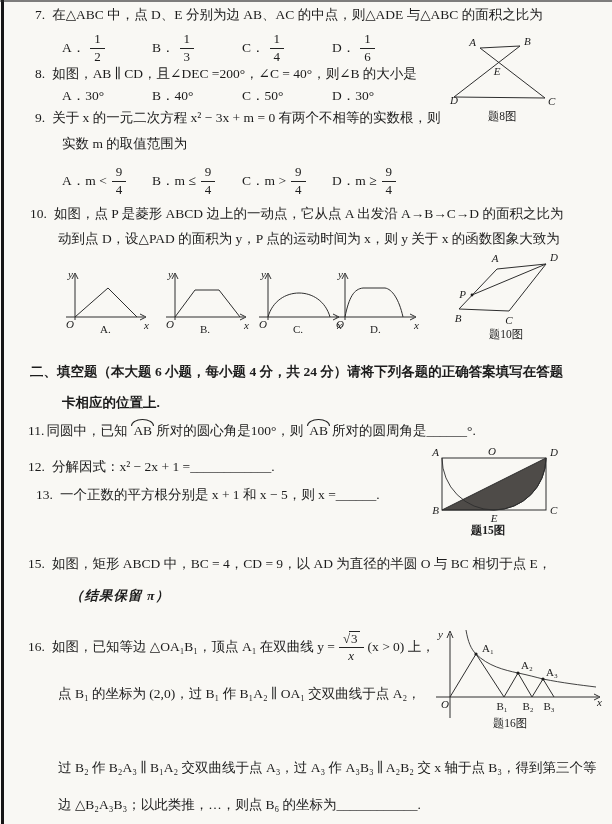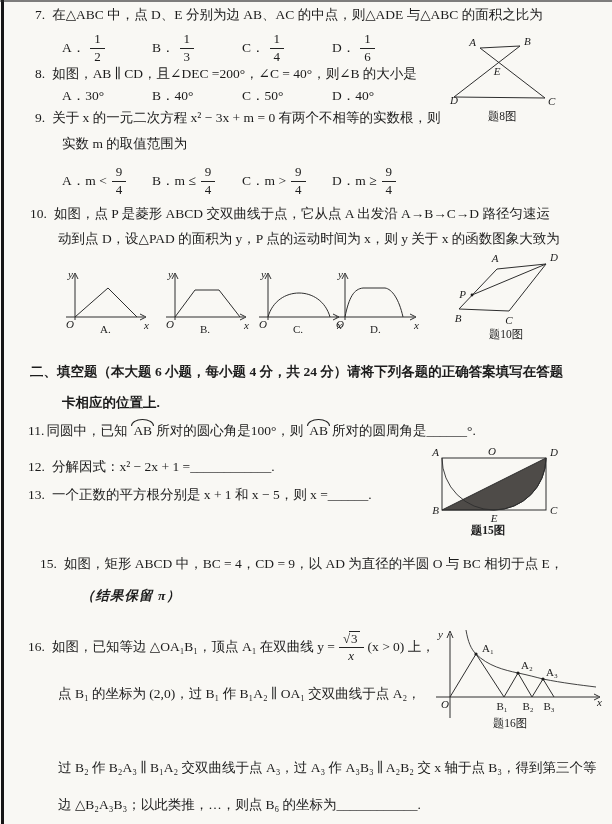--- a/index.html
+++ b/index.html
@@ -19,21 +19,21 @@
   .opt:last-child{width:auto;}
   .opt .pre{margin-right:5px;}
   .frac{display:inline-flex;flex-direction:column;align-items:center;line-height:1.1;font-size:13px;}
   .fnum{border-bottom:1px solid #222;padding:0 4px 1px 4px;display:inline-flex;align-items:flex-end;}
   .fden{padding-top:1px;}
   .radtop{border-top:1px solid #222;padding:0 2px;margin-left:-1px;}
   .arc{position:relative;padding:0 2px;margin:0 2px;}
   .arc::before{content:"";position:absolute;left:0;right:0;top:-4px;height:6px;
     border:1px solid #222;border-bottom:none;border-radius:100% 100% 0 0/200% 200% 0 0;}
   .bold{font-weight:bold;}
-  .boldit{font-weight:bold;font-style:italic;margin-left:23px;letter-spacing:1px;}
+  .boldit{font-weight:bold;font-style:italic;margin-left:12px;letter-spacing:1px;}
   .gap3 > *{margin-right:2px;}
   svg{display:block;overflow:visible;}
   svg text{font-family:"Liberation Serif","DejaVu Serif",serif;fill:#1c1c1c;font-size:11px;}
   svg text.it{font-style:italic;}
   svg text.cap{font-size:11.5px;}
   .stk{stroke:#2e2e2e;stroke-width:1;fill:none;}
   .stk-thin{stroke:#2e2e2e;stroke-width:.9;fill:none;}
 </style>
 </head>
 <body>
@@ -78,21 +78,21 @@
   </div>
 
   <div class="abs row" style="left:35px;top:66px">
     <span class="qno">8.</span>
     <span>如图，AB ∥ CD，且∠DEC =200°，∠C = 40°，则∠B 的大小是</span>
   </div>
   <div class="abs optrow" style="left:62px;top:88px">
     <span class="opt">A．30°</span>
     <span class="opt">B．40°</span>
     <span class="opt">C．50°</span>
-    <span class="opt">D．40°</span>
+    <span class="opt">D．30°</span>
   </div>
 
   <svg class="abs" style="left:450px;top:32px" width="120" height="92" viewBox="0 0 120 92">
     <line class="stk" x1="30" y1="16" x2="70" y2="14"></line>
     <line class="stk" x1="4" y1="65" x2="95" y2="66"></line>
     <line class="stk" x1="30" y1="16" x2="95" y2="66"></line>
     <line class="stk" x1="70" y1="14" x2="4" y2="65"></line>
     <text class="it" x="26" y="14" text-anchor="end">A</text>
     <text class="it" x="74" y="13">B</text>
     <text class="it" x="47" y="43" text-anchor="middle">E</text>
@@ -134,21 +134,21 @@
       <span class="pre">D．m ≥</span>
       <span class="frac">
           <span class="fnum">9</span>
           <span class="fden">4</span>
         </span>
     </span>
   </div>
 
   <div class="abs row" style="left:30px;top:206px">
     <span class="qno">10.</span>
-    <span>如图，点 P 是菱形 ABCD 交双曲线于点，它从点 A 出发沿 A→B→C→D 路径匀速运</span>
+    <span>如图，点 P 是菱形 ABCD 边上的一动点，它从点 A 出发沿 A→B→C→D 的面积之比为</span>
   </div>
   <div class="abs" style="left:58px;top:231px">
     <span>动到点 D，设△PAD 的面积为 y，P 点的运动时间为 x，则 y 关于 x 的函数图象大致为</span>
   </div>
 
   <svg class="abs" style="left:58px;top:267px" width="96" height="68" viewBox="0 0 96 68">
     <line class="stk" x1="17" y1="53" x2="17" y2="8"></line>
     <path class="stk" d="M14,12 L17,6 L20,12"></path>
     <line class="stk" x1="8" y1="50" x2="86" y2="50"></line>
     <path class="stk" d="M82,47 L88,50 L82,53"></path>
@@ -218,40 +218,40 @@
     <span>所对的圆心角是100°，则</span>
     <span class="arc">AB</span>
     <span>所对的圆周角是______°.</span>
   </div>
 
   <div class="abs row" style="left:28px;top:459px">
     <span class="qno">12.</span>
     <span>分解因式：x² − 2x + 1 =____________.</span>
   </div>
 
-  <div class="abs row" style="left:28px;top:487px">
+  <div class="abs row" style="left:36px;top:487px">
     <span class="qno">13.</span>
     <span>一个正数的平方根分别是 x + 1 和 x − 5，则 x =______.</span>
   </div>
 
 
   <svg class="abs" style="left:426px;top:444px" width="140" height="94" viewBox="0 0 140 94">
     <path d="M16,66 L120,14 A52,52 0 0 1 68,66 Z" fill="#4e4b48" stroke="#2e2e2e" stroke-width="1"></path>
     <rect x="16" y="14" width="104" height="52" class="stk"></rect>
     <path class="stk-thin" d="M16,14 A52,52 0 0 0 120,14"></path>
     <text class="it" x="13" y="12" text-anchor="end">A</text>
     <text class="it" x="66" y="11" text-anchor="middle">O</text>
     <text class="it" x="124" y="12">D</text>
     <text class="it" x="13" y="70" text-anchor="end">B</text>
     <text class="it" x="68" y="78" text-anchor="middle">E</text>
     <text class="it" x="124" y="70">C</text>
     <text class="cap bold" x="62" y="90" text-anchor="middle">题15图</text>
   </svg>
 
-  <div class="abs row" style="left:40px;top:556px">
+  <div class="abs row" style="left:28px;top:556px">
     <span class="qno">15.</span>
     <span>如图，矩形 ABCD 中，BC = 4，CD = 9，以 AD 为直径的半圆 O 与 BC 相切于点 E，</span>
   </div>
   <div class="abs row" style="left:58px;top:588px">
     <span class="boldit">（结果保留 π）</span>
   </div>
 
   <div class="abs row" style="left:28px;top:626px;height:42px">
     <span class="qno">16.</span>
     <span>如图，已知等边 △OA₁B₁，顶点 A₁ 在双曲线 y =</span>

